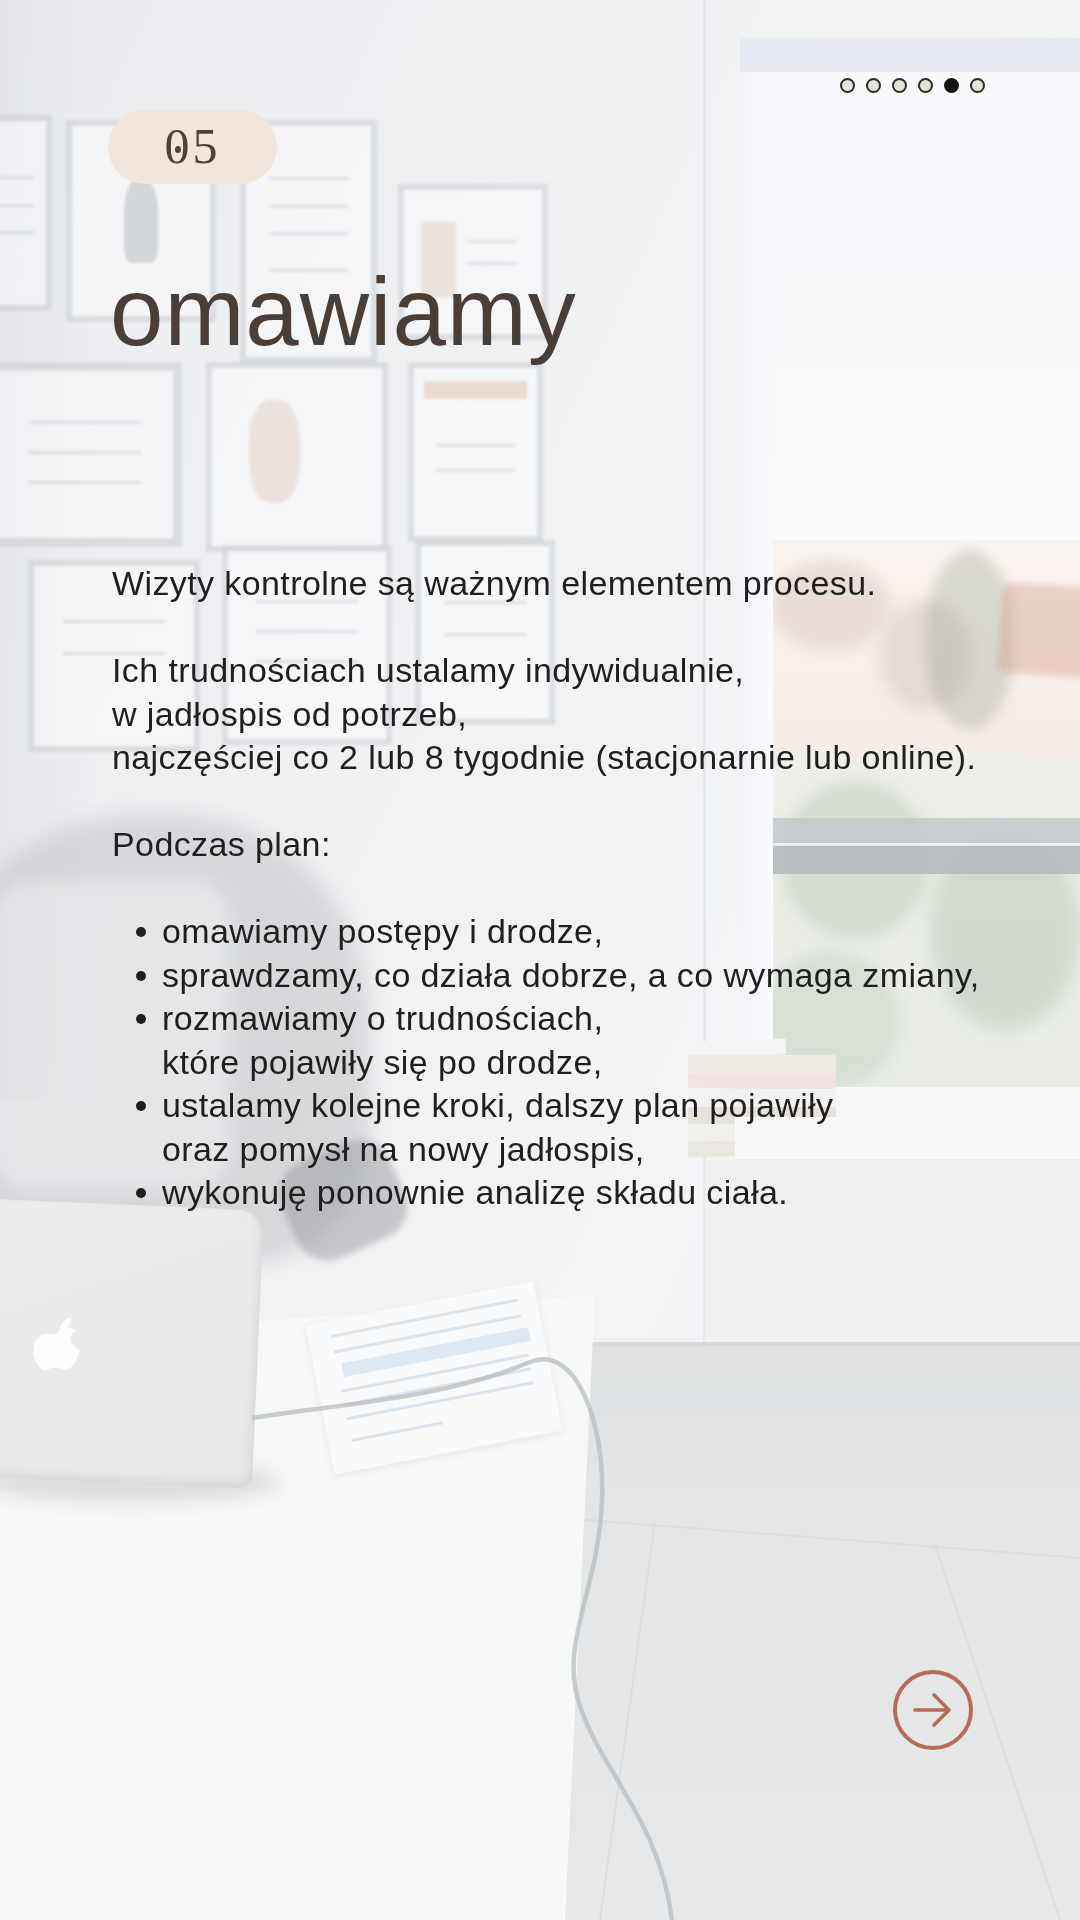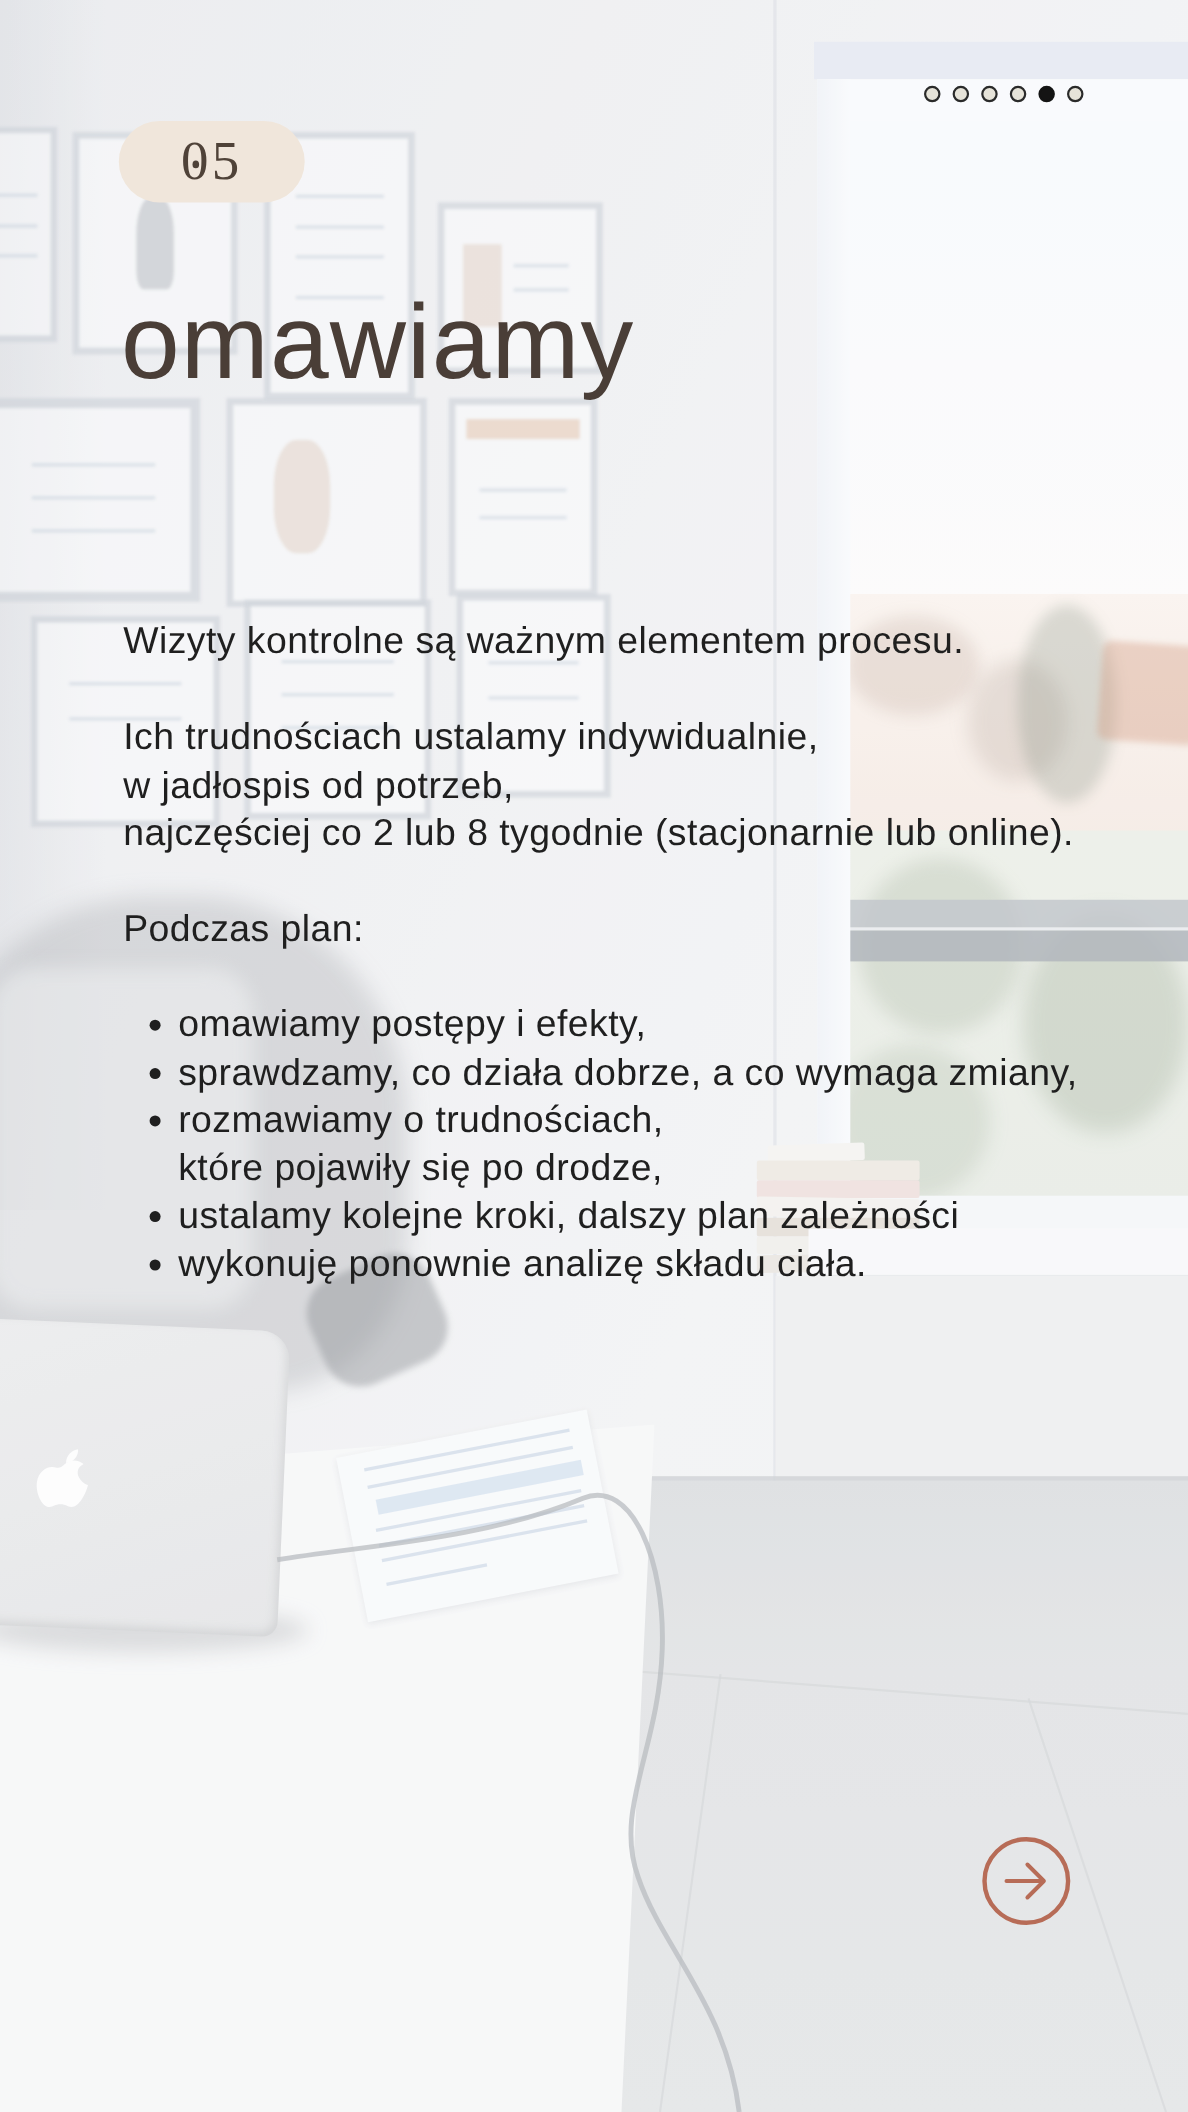--- a/index.html
+++ b/index.html
@@ -252,31 +252,32 @@
       <span class="pline">Wizyty kontrolne są ważnym elementem procesu.</span>
     </p>
     <p>
       <span class="pline">Ich trudnościach ustalamy indywidualnie,</span>
       <span class="pline">w jadłospis od potrzeb,</span>
       <span class="pline">najczęściej co 2 lub 8 tygodnie (stacjonarnie lub online).</span>
     </p>
     <p class="heading">Podczas plan:</p>
     <ul>
       <li>
-        <div class="pline">omawiamy postępy i efekty,</div>
+        <div class="pline">omawiamy postępy i drodze,</div>
       </li>
       <li>
         <div class="pline">sprawdzamy, co działa dobrze, a co wymaga zmiany,</div>
       </li>
       <li>
         <div class="pline">rozmawiamy o trudnościach,</div>
         <div class="pline">które pojawiły się po drodze,</div>
       </li>
       <li>
-        <div class="pline">ustalamy kolejne kroki, dalszy plan zależności</div>
+        <div class="pline">ustalamy kolejne kroki, dalszy plan pojawiły</div>
+        <div class="pline">oraz pomysł na nowy jadłospis,</div>
       </li>
       <li>
         <div class="pline">wykonuję ponownie analizę składu ciała.</div>
       </li>
     </ul>
   </div>
 
   <div class="abs next-btn">
     <svg width="42" height="38" viewBox="0 0 42 38">
       <line x1="3" y1="19" x2="36" y2="19" stroke="var(--accent,#B76C57)" stroke-width="3.6" stroke-linecap="round"></line>

